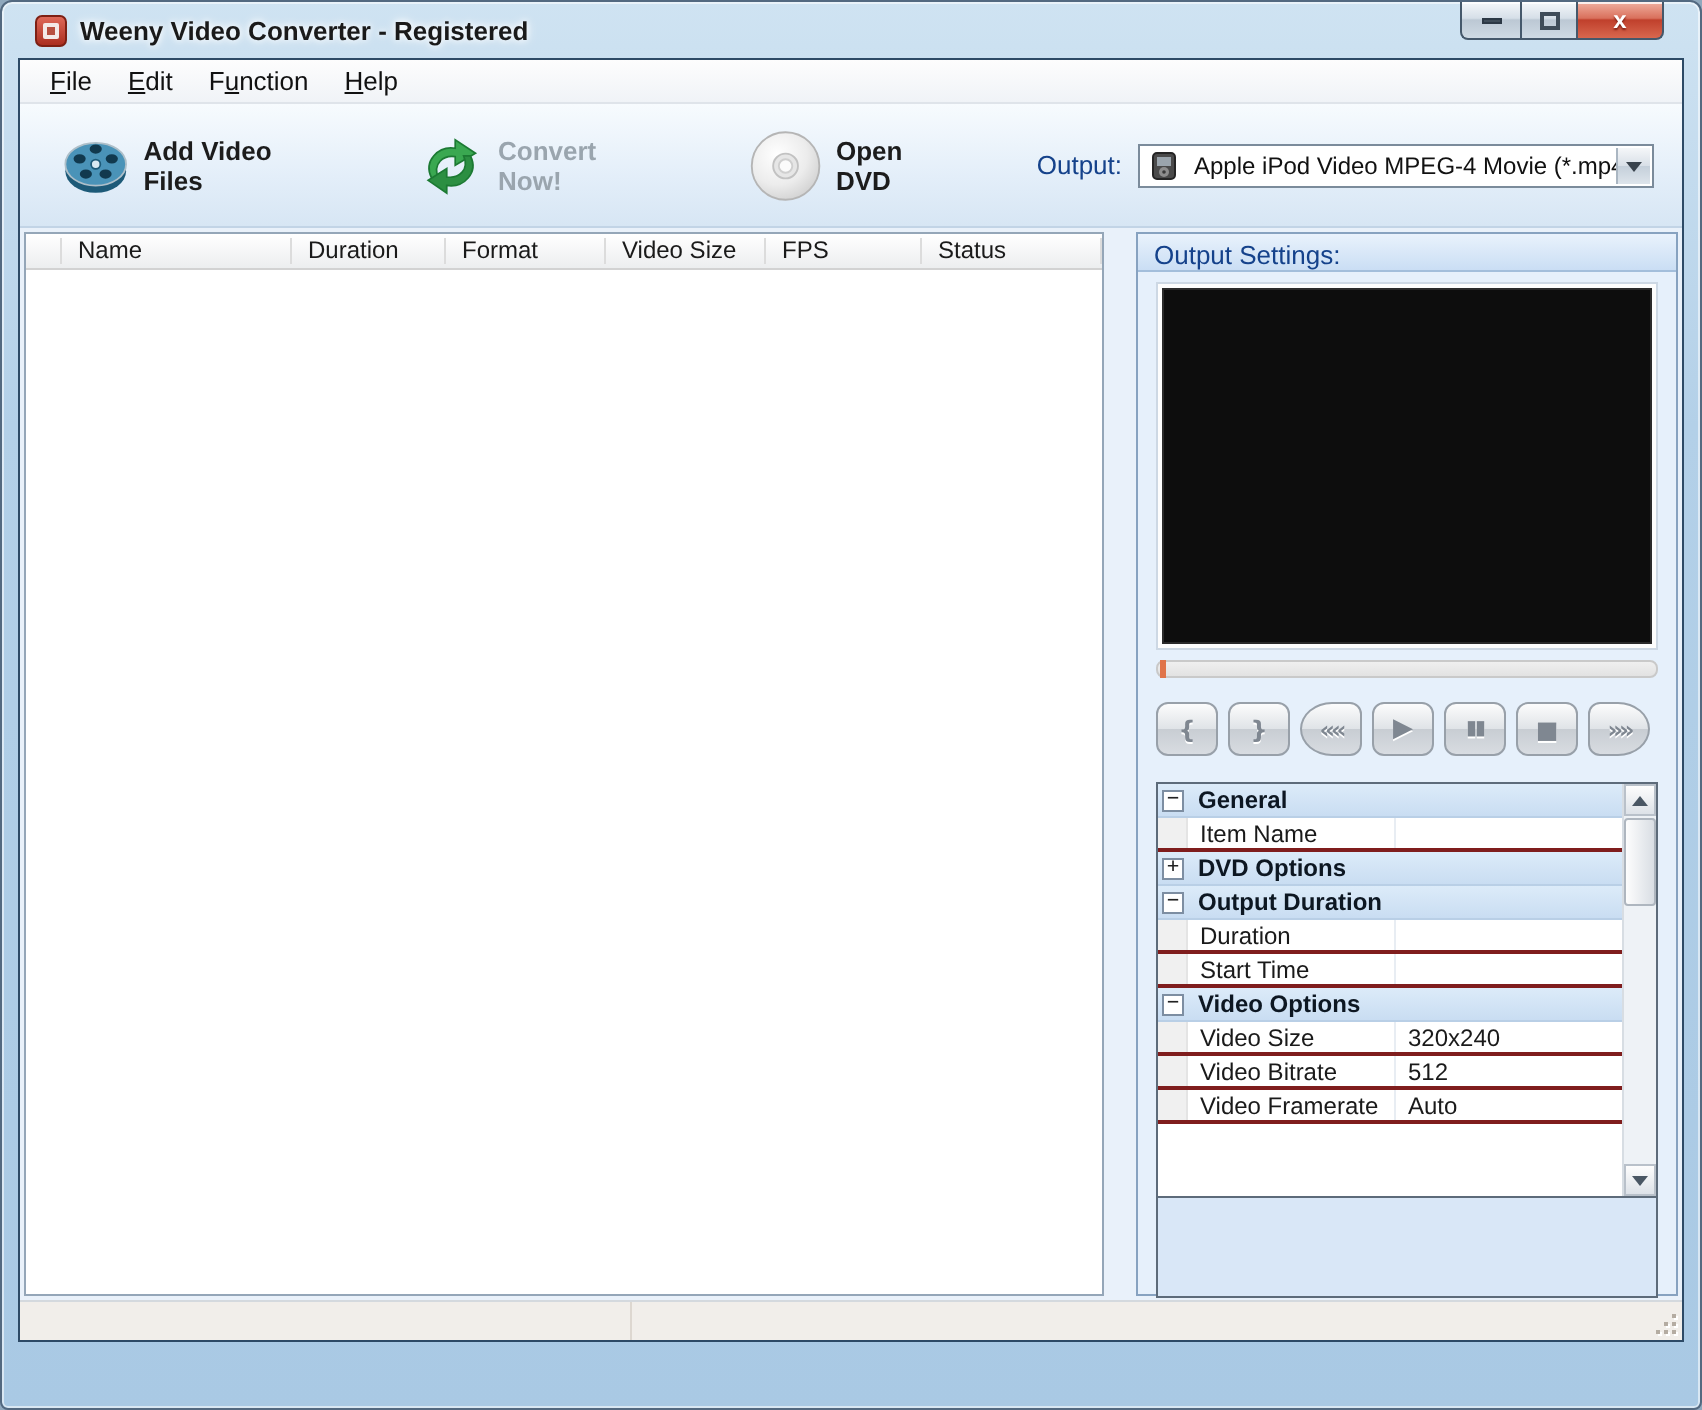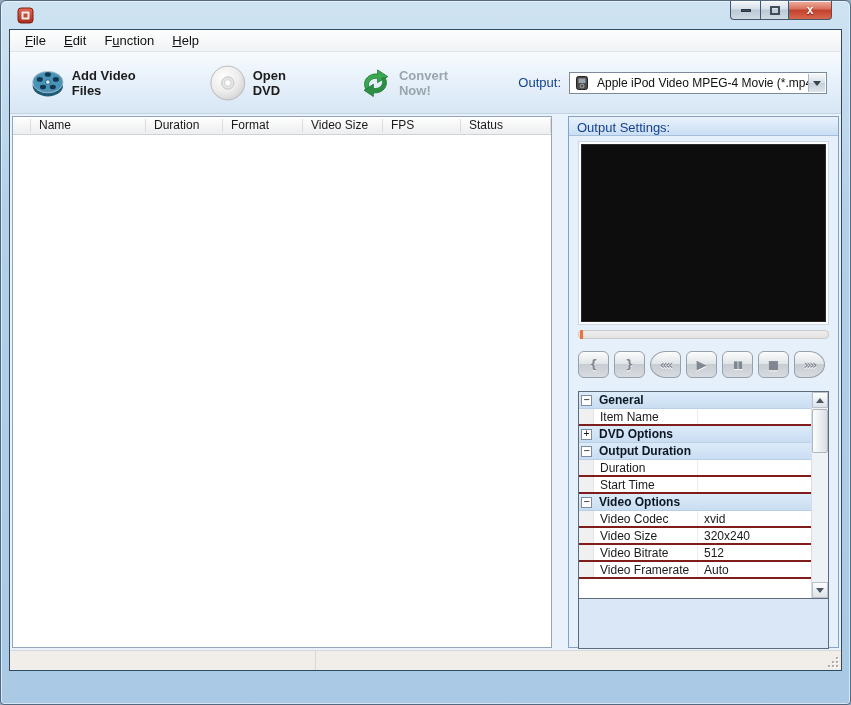--- a/index.html
+++ b/index.html
@@ -131,20 +131,21 @@
       <defs>
           <linearGradient id="redg" x1="0" y1="0" x2="0" y2="1">
         <stop offset="0" stop-color="#e06a5a"></stop>
             <stop offset="1" stop-color="#a92c1e"></stop>
           </linearGradient>
         </defs>
       <rect x="1" y="1" width="15" height="15" rx="3" fill="url(#redg)" stroke="#7e2014"></rect>
       <rect x="4.5" y="4.5" width="8" height="8" rx="1" fill="#f4e9e7"></rect>
       <rect x="6.5" y="6.5" width="4" height="4" fill="#b85040"></rect>
     </svg>
+    <span class="title-text">Weeny Video Converter - Registered</span>
     <div class="win-controls">
       <div class="win-btn minimize">
           <span class="glyph-min"></span>
         </div>
       <div class="win-btn maximize">
           <span class="glyph-max"></span>
         </div>
       <div class="win-btn close">
           <span class="glyph-close">x</span>
         </div>
@@ -166,42 +167,42 @@
           <ellipse cx="20" cy="20" rx="17" ry="12" fill="#1d5a78"></ellipse>
           <ellipse cx="20" cy="16" rx="17" ry="12" fill="#4a93b8" stroke="#aebfc9"></ellipse>
           <ellipse cx="20" cy="7.5" rx="3.4" ry="2.6" fill="#11394e"></ellipse>
           <ellipse cx="11" cy="13" rx="3.4" ry="2.6" fill="#11394e"></ellipse>
           <ellipse cx="14.5" cy="21.5" rx="3.4" ry="2.6" fill="#11394e"></ellipse>
           <ellipse cx="25.5" cy="21.5" rx="3.4" ry="2.6" fill="#11394e"></ellipse>
           <ellipse cx="29" cy="13" rx="3.4" ry="2.6" fill="#11394e"></ellipse>
           <circle cx="20" cy="16" r="2.6" fill="#d9e9f2" stroke="#1d5a78"></circle>
         </svg>
         <span class="tool-label">Add Video Files</span>
+      </div>
+      <div class="tool-btn disabled">
+        <svg width="36" height="32" viewBox="0 0 40 34">
+          <path d="M8 24 C3 14 12 5 22 6.5 L22 1.5 L34 9.5 L22 16.5 L22 11.5 C15 10.5 8.5 15.5 12 24 Z" fill="#3aa851" stroke="#1c7a33" stroke-width="1"></path>
+          <path d="M31 11 C36 21 27 30 17 28.5 L17 33 L6 25.5 L17 18.5 L17 23.5 C24 24.5 30.5 19.5 27 11 Z" fill="#2c8f42" stroke="#1c7a33" stroke-width="1"></path>
+        </svg>
+        <span class="tool-label">Convert Now!</span>
       </div>
       <div class="tool-btn">
         <svg width="40" height="40" viewBox="0 0 40 40">
           <defs>
               <radialGradient id="discg" cx="0.38" cy="0.34" r="0.8">
             <stop offset="0" stop-color="#ffffff"></stop>
                 <stop offset="0.55" stop-color="#ececec"></stop>
                 <stop offset="1" stop-color="#c9c9c9"></stop>
               </radialGradient>
             </defs>
           <circle cx="20" cy="20" r="18" fill="url(#discg)" stroke="#b5b5b5"></circle>
           <circle cx="20" cy="20" r="6.6" fill="#e6e6e6" stroke="#c2c2c2"></circle>
           <circle cx="20" cy="20" r="3.6" fill="#fbfbfb" stroke="#cfcfcf"></circle>
         </svg>
         <span class="tool-label">Open DVD</span>
-      </div>
-      <div class="tool-btn disabled">
-        <svg width="36" height="32" viewBox="0 0 40 34">
-          <path d="M8 24 C3 14 12 5 22 6.5 L22 1.5 L34 9.5 L22 16.5 L22 11.5 C15 10.5 8.5 15.5 12 24 Z" fill="#3aa851" stroke="#1c7a33" stroke-width="1"></path>
-          <path d="M31 11 C36 21 27 30 17 28.5 L17 33 L6 25.5 L17 18.5 L17 23.5 C24 24.5 30.5 19.5 27 11 Z" fill="#2c8f42" stroke="#1c7a33" stroke-width="1"></path>
-        </svg>
-        <span class="tool-label">Convert Now!</span>
       </div>
       <div class="output-group">
         <span class="output-label">Output:</span>
         <div class="combobox">
           <svg class="combo-icon" viewBox="0 0 14 14">
             <rect x="1.5" y="0.5" width="11" height="13" rx="2" fill="#4a4a4a" stroke="#242424"></rect>
             <rect x="3.5" y="2.5" width="7" height="4.5" fill="#9aa4ac"></rect>
             <circle cx="7" cy="10" r="2.5" fill="#8d8d8d"></circle>
             <circle cx="7" cy="10" r="0.9" fill="#3a3a3a"></circle>
           </svg>
@@ -282,25 +283,20 @@
                     <div class="prop-value"></div>
                   </div>
                   <div class="grow section">
                     <div class="gutter">
                       <span class="expand-box">−</span>
                     </div>
                     <span class="sec-name">Video Options</span>
                   </div>
                   <div class="grow item">
                     <div class="gutter"></div>
-                    <div class="prop-label">Video Codec</div>
-                    <div class="prop-value">xvid</div>
-                  </div>
-                  <div class="grow item">
-                    <div class="gutter"></div>
                     <div class="prop-label">Video Size</div>
                     <div class="prop-value">320x240</div>
                   </div>
                   <div class="grow item">
                     <div class="gutter"></div>
                     <div class="prop-label">Video Bitrate</div>
                     <div class="prop-value">512</div>
                   </div>
                   <div class="grow item">
                     <div class="gutter"></div>

